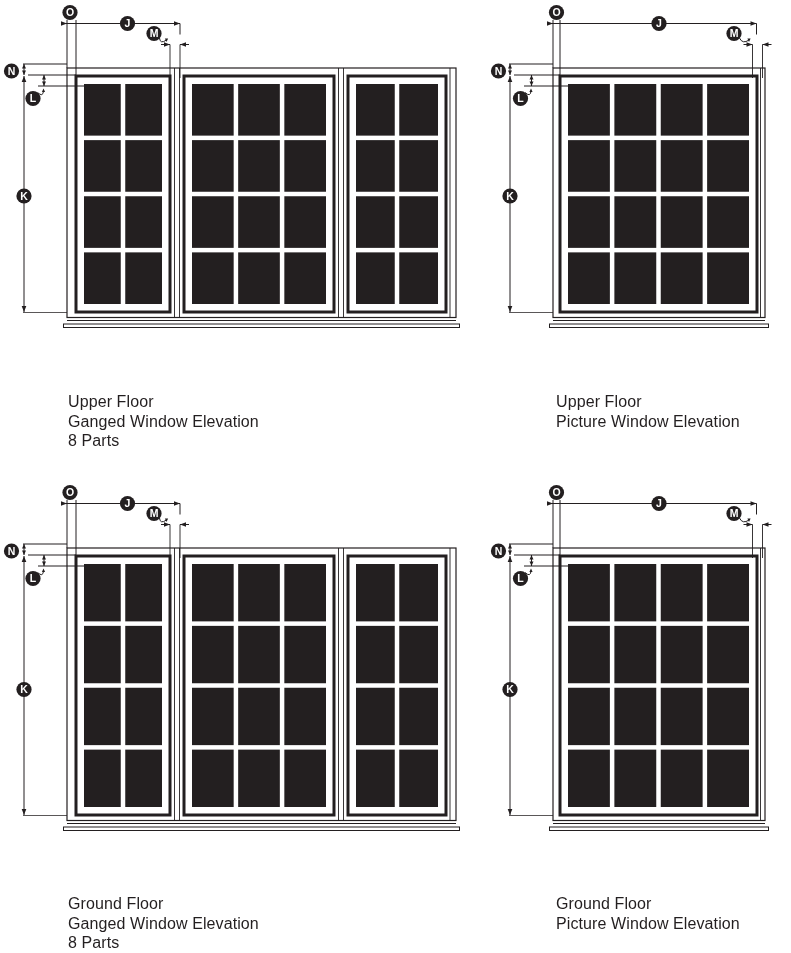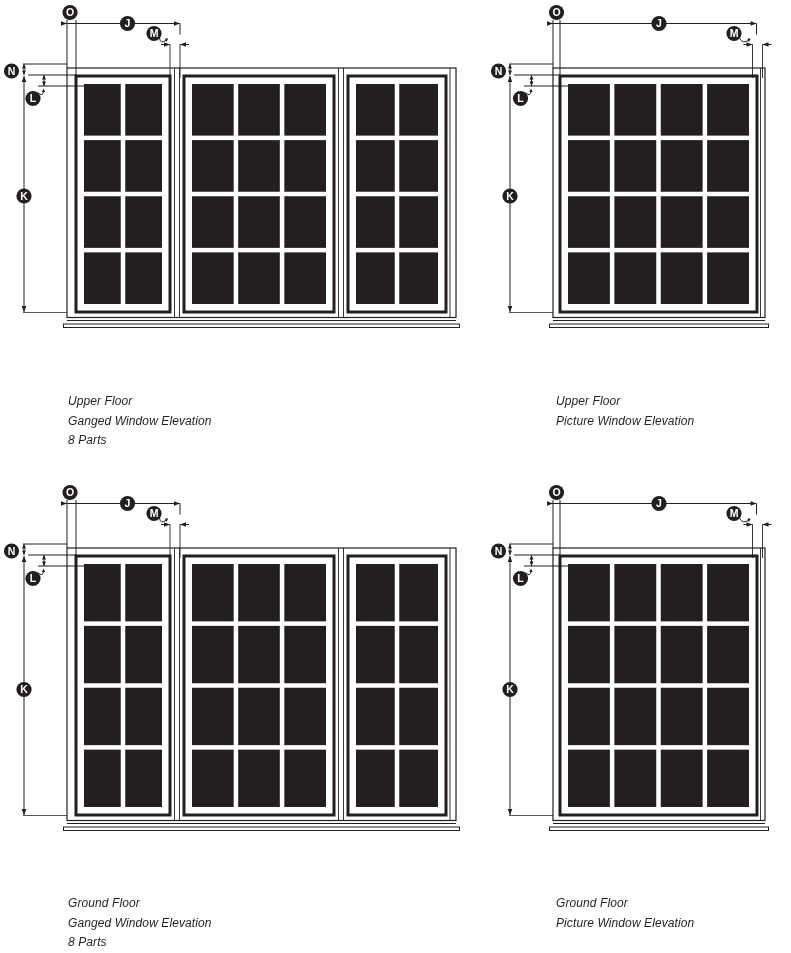--- a/index.html
+++ b/index.html
@@ -1,20 +1,20 @@
 <!DOCTYPE html>
 <html><head>
 <meta charset="utf-8">
 <style>
   html,body{margin:0;padding:0;background:#fff;}
   .page{position:relative;width:791px;height:953px;background:#fff;overflow:hidden;
         font-family:"Liberation Sans",sans-serif;}
   #figure-svg{position:absolute;left:0;top:0;}
   #figure-svg text{font-family:"Liberation Sans",sans-serif;font-weight:bold;}
-  .caption{position:absolute;font-style:italic;font-size:12px;line-height:19.5px;
+  .caption{position:absolute;font-size:16px;line-height:19.5px;
            color:#231f20;letter-spacing:.1px;white-space:nowrap;}
 </style>
 </head>
 <body>
 
 <div class="page">
   <svg id="figure-svg" width="791" height="953" viewBox="0 0 791 953">
       <g>
         <rect x="67" y="68" width="389" height="249.5" fill="none" stroke="#231f20" stroke-width="1.2"></rect>
         <line x1="450" y1="68" x2="450" y2="317.5" stroke="#231f20" stroke-width="0.9"></line>

